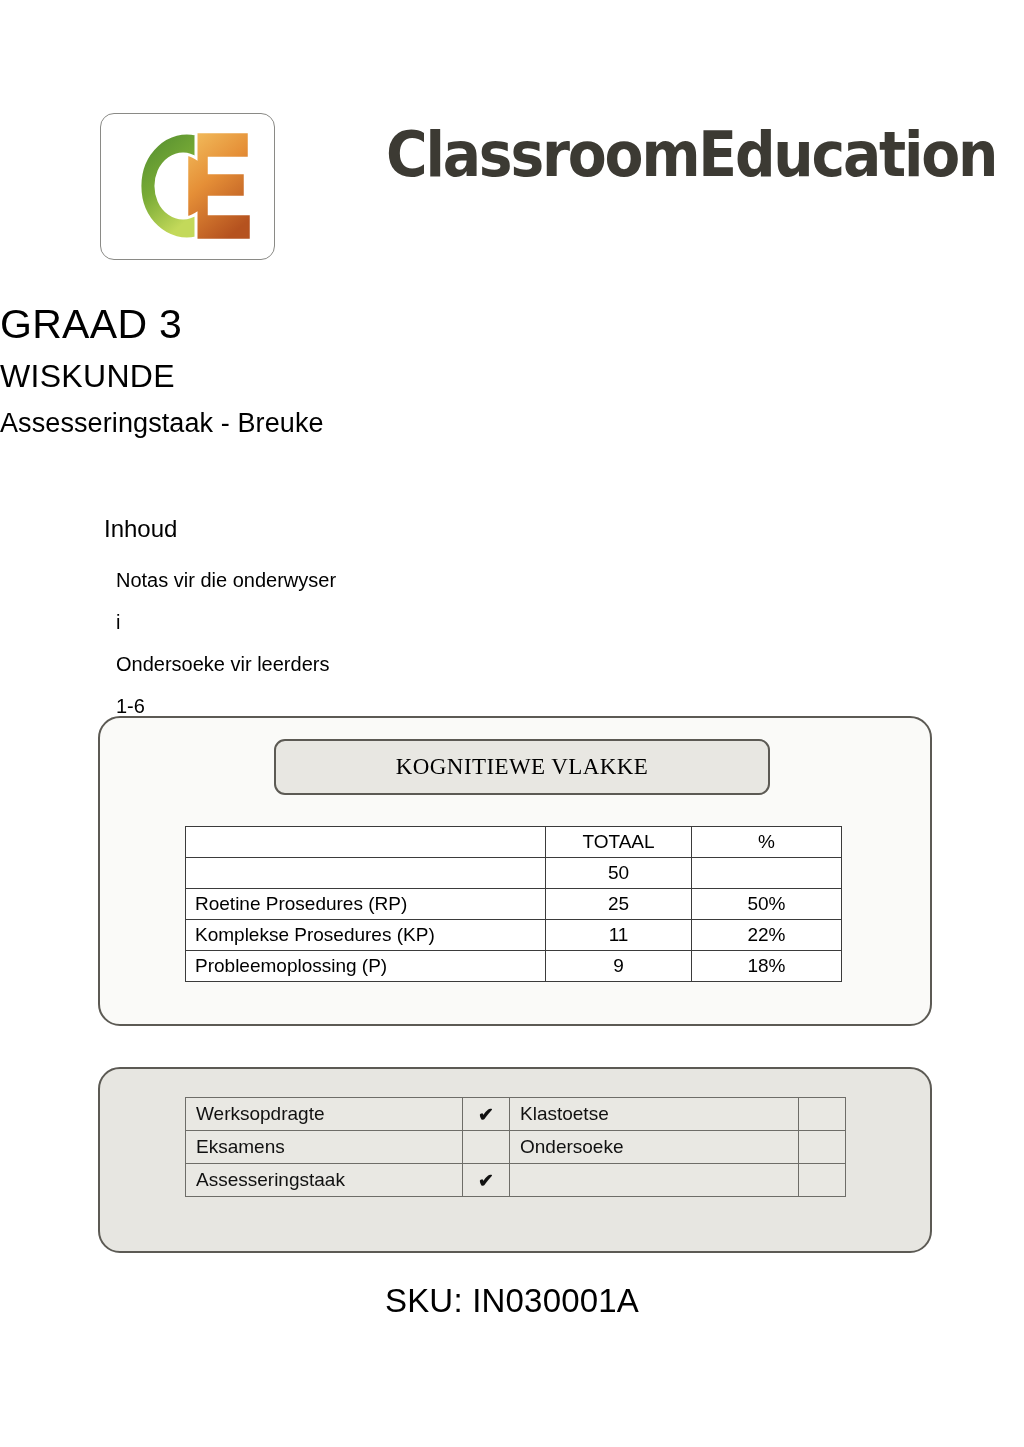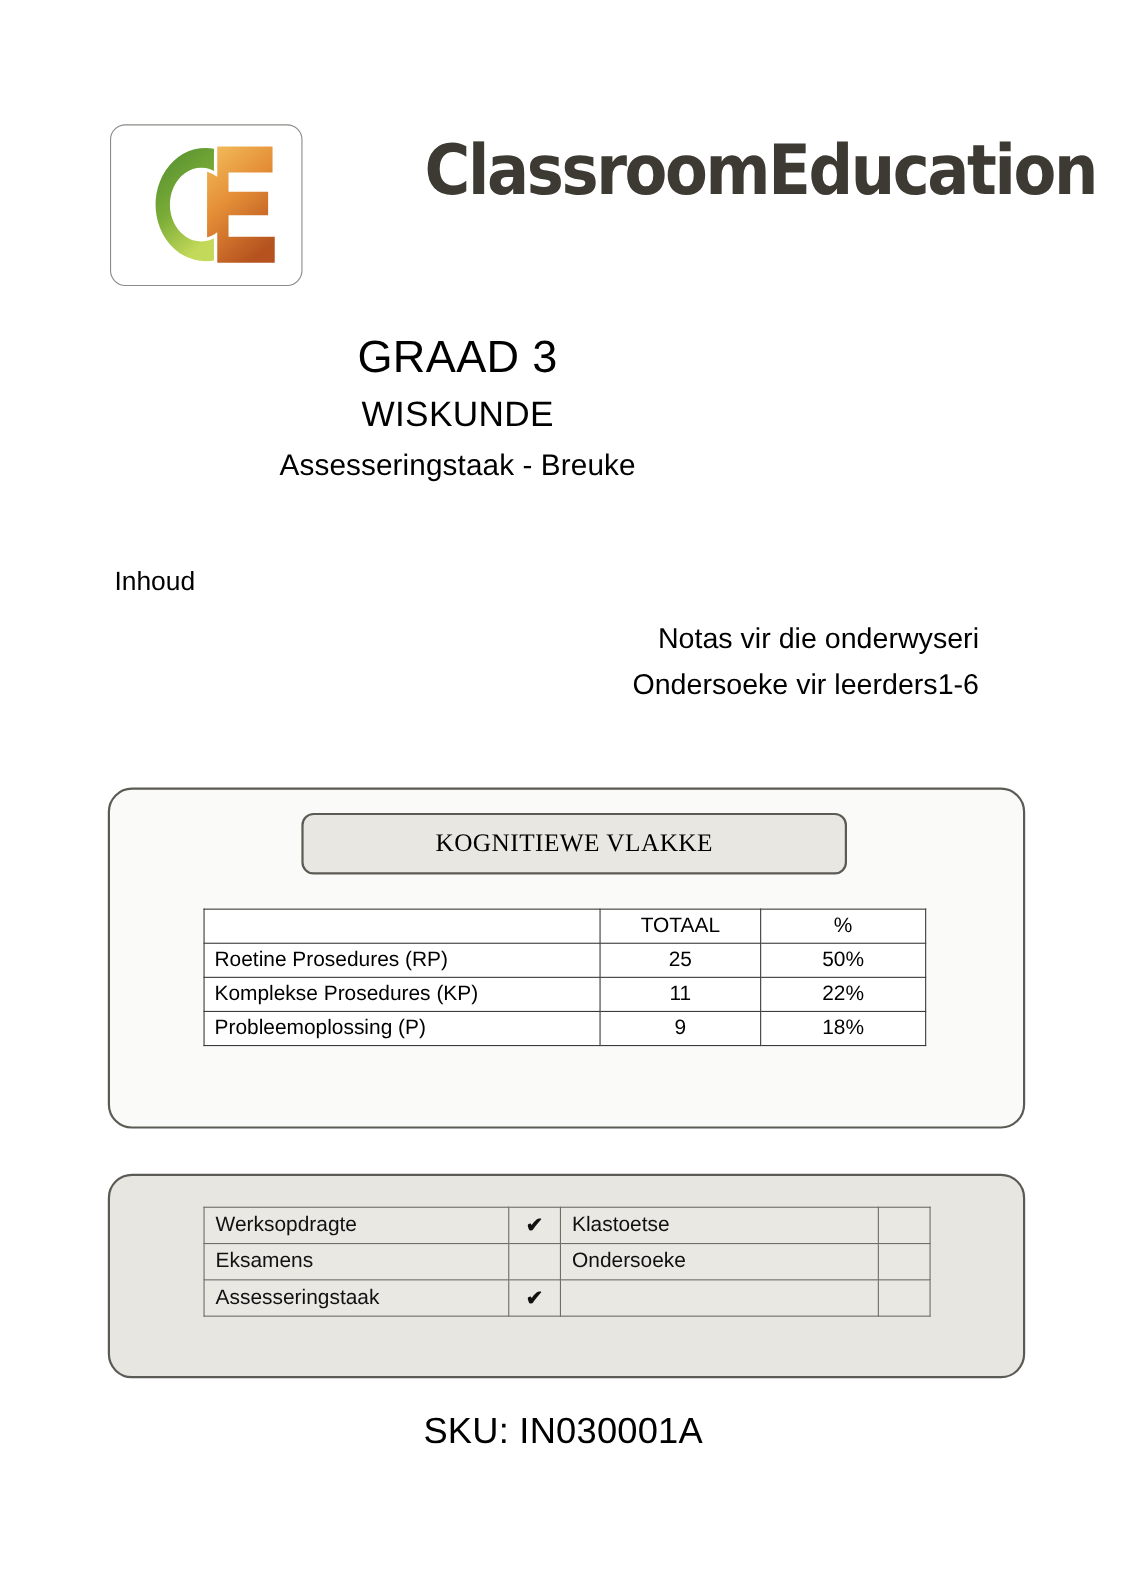--- a/index.html
+++ b/index.html
@@ -70,21 +70,21 @@
     white-space: nowrap;
     line-height: 1;
   }
 
   
   .titles {
     position: absolute;
     left: 0;
     top: 296px;
     width: 832px;
-    text-align: center;
+    text-align: left;
   }
   .title-grade {
     font-size: 41px;
     line-height: 56px;
     letter-spacing: 0.3px;
   }
   .title-subject {
     font-size: 32px;
     line-height: 48px;
     letter-spacing: 0.3px;
@@ -102,25 +102,26 @@
     top: 512px;
     width: 786px;
   }
   .toc-heading {
     font-size: 24px;
     line-height: 34px;
     margin-bottom: 13px;
   }
   .toc-row {
     display: flex;
-    justify-content: flex-end;
+    justify-content: flex-start;
     align-items: baseline;
-    font-size: 26px;
+    font-size: 20px;
     line-height: 42px;
     padding-left: 12px;
+    flex-direction: column;
   }
   .toc-label { white-space: nowrap; }
   .toc-page  { white-space: nowrap; }
 
   
   .panel {
     position: absolute;
     border: 2.5px solid #5c5a54;
     border-radius: 22px;
   }
@@ -284,20 +285,25 @@
         <col class="cog-c2">
         <col class="cog-c3">
     </colgroup>
     <tbody>
       <tr>
         <td class="lbl"></td>
         <td>TOTAAL</td>
         <td>%</td>
       </tr>
       <tr>
+        <td class="lbl"></td>
+        <td>50</td>
+        <td></td>
+      </tr>
+      <tr>
         <td class="lbl">Roetine Prosedures (RP)</td>
         <td>25</td>
         <td>50%</td>
       </tr>
       <tr>
         <td class="lbl">Komplekse Prosedures (KP)</td>
         <td>11</td>
         <td>22%</td>
       </tr>
       <tr>

